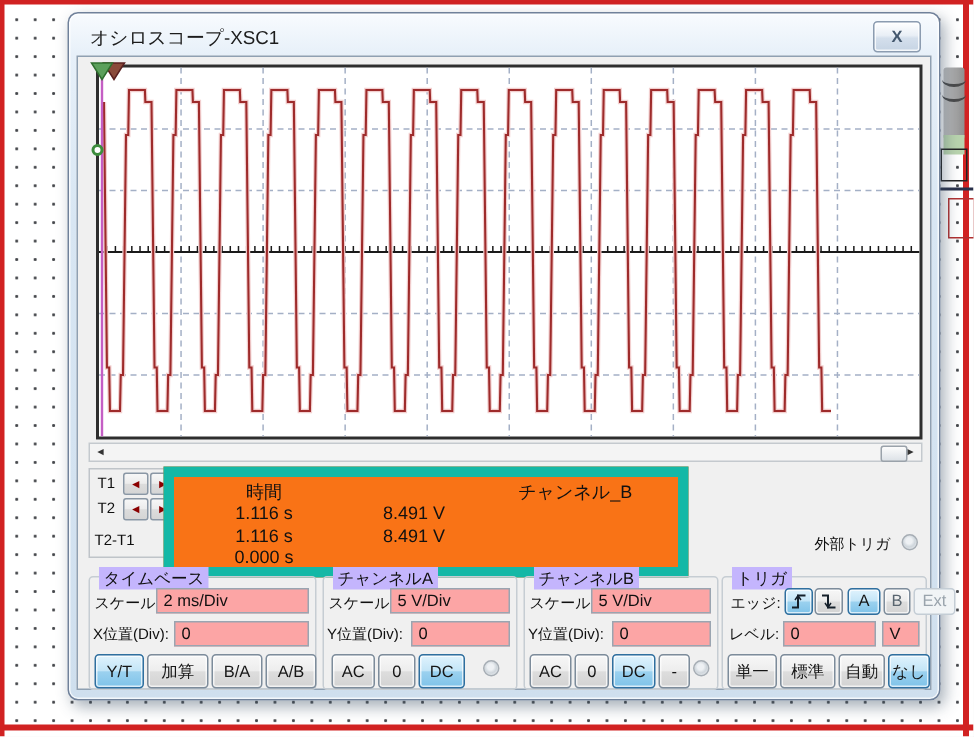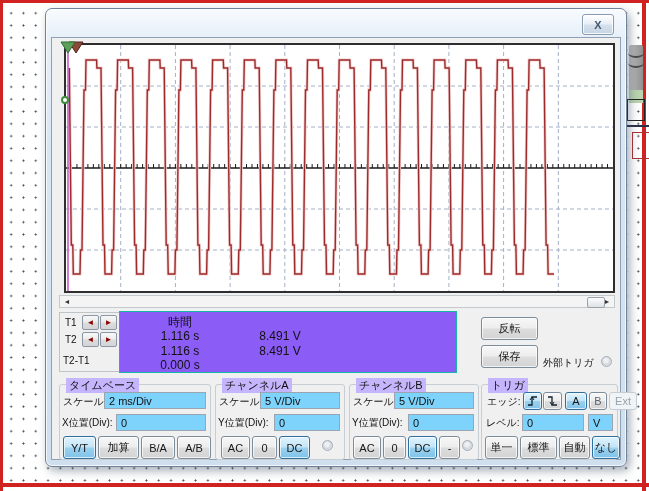--- a/index.html
+++ b/index.html
@@ -24,30 +24,30 @@
   
   .sbar{position:absolute;left:7px;top:257px;width:556px;height:13px;background:#f4f4f4;border:1px solid #c4c9ce;box-sizing:border-box}
   .sarrow{position:absolute;top:0;width:12px;height:11px;font-size:7px;color:#333;display:flex;align-items:center;justify-content:center}
   .sthumb{position:absolute;left:527px;top:1px;width:16px;height:9px;border:1px solid #9aa2aa;border-radius:2px;
        background:linear-gradient(#fcfcfc,#dde2e7)}
   
   .tpanel{position:absolute;left:7px;top:274px;width:64px;height:58px;border:1px solid #bfc4c9}
   .lbl{position:absolute;font-size:10px;color:#101010;white-space:nowrap}
   .tinybtn{position:absolute;width:15px;height:13px;border:1px solid #8a97a5;border-radius:2px;font-size:8px;color:#8b0000;
        background:linear-gradient(#f7f7f7,#ececec 48%,#dcdcdc 52%,#d5d5d5);display:flex;align-items:center;justify-content:center}
-  .rtable{position:absolute;left:67px;top:273px;width:336px;height:60px;background:#8b5cf6;border:1px solid #14b8a6}
+  .rtable{position:absolute;left:57px;top:273px;width:336px;height:60px;background:#f97316;border:7px solid #14b8a6}
   .cell{position:absolute;font-size:12px;color:#111;text-align:center;white-space:nowrap}
   .hdr{font-size:12px}
   
   .btn{position:absolute;height:21px;border:1px solid #7d8c9b;border-radius:3px;font-size:11px;color:#161616;
        background:linear-gradient(#f7f7f7,#ededed 48%,#dddddd 52%,#d3d3d3);
        box-shadow:inset 0 0 0 1px rgba(255,255,255,.7);display:flex;align-items:center;justify-content:center;white-space:nowrap}
   .btn.active{border-color:#2f6f9f;background:linear-gradient(#e0f3fd,#c3e5f7 48%,#9bd1ef 52%,#7fc3e9)}
   .btn.disabled{color:#9aa4ad;border-color:#c4cdd5;background:#f1f4f6;box-shadow:none}
-  .field{position:absolute;background:#7dd3fc;border:1px solid #9aa5b1;font-size:11px;color:#101010;
+  .field{position:absolute;background:#fca5a5;border:1px solid #9aa5b1;font-size:11px;color:#101010;
        display:flex;align-items:center;padding:0 4px;box-sizing:border-box;white-space:nowrap}
   .group{position:absolute;border:1px solid #c6cdd3;border-radius:3px;height:74px}
   .glabel{position:absolute;top:-7px;left:6px;background:#c4b5fd;padding:0 3px;font-size:11px;color:#101010;white-space:nowrap}
   .radio{position:absolute;width:11px;height:11px;border-radius:50%;border:1px solid #a6adb4;box-sizing:border-box;
        background:radial-gradient(circle at 45% 40%, #eef1f4 0 2px, #cfd6dc 4px, #f3f5f7)}
   .ring{position:absolute;width:8px;height:8px;border-radius:50%;border:2px solid #3c8c3c;background:#fff;box-sizing:border-box}
   
   .frag-gray{position:absolute;left:629px;top:45px;width:14px;height:48px;border-radius:2px;
        background:linear-gradient(90deg,#c2c2c2,#8f8f8f)}
   .frag-arc{position:absolute;left:628px;width:16px;height:8px;border-bottom:2px solid #4a4a4a;border-radius:50%}
@@ -69,20 +69,21 @@
 
   <div class="frag-gray"></div>
   <div class="frag-arc" style="top:48px"></div>
   <div class="frag-arc" style="top:58px"></div>
   <div class="frag-green"></div>
   <div class="frag-blk"></div>
   <div class="frag-blue"></div>
   <div class="frag-red"></div>
 
   <div class="win">
+    <div class="title">オシロスコープ-XSC1</div>
     <div class="closebtn">
       <span>X</span>
     </div>
 
     <div class="client">
 
       <div class="display">
         <svg id="scope-svg" width="547" height="246">
             <line x1="54.7" y1="0" x2="54.7" y2="246" stroke="#a4b0c6" stroke-width="1" stroke-dasharray="4,3"></line>
             <line x1="109.4" y1="0" x2="109.4" y2="246" stroke="#a4b0c6" stroke-width="1" stroke-dasharray="4,3"></line>
@@ -220,29 +221,28 @@
         <div class="tinybtn" style="left:22px;top:2px">◄</div>
         <div class="tinybtn" style="left:40px;top:2px">►</div>
         <span class="lbl" style="left:5px;top:21px">T2</span>
         <div class="tinybtn" style="left:22px;top:19px">◄</div>
         <div class="tinybtn" style="left:40px;top:19px">►</div>
         <span class="lbl" style="left:3px;top:42px">T2-T1</span>
       </div>
 
       <div class="rtable">
         <span class="cell hdr" style="left:15px;top:2px;width:90px">時間</span>
+        <span class="cell hdr" style="left:215px;top:2px;width:105px">チャンネル_B</span>
         <span class="cell" style="left:15px;top:17px;width:90px">1.116 s</span>
         <span class="cell" style="left:110px;top:17px;width:100px">8.491 V</span>
         <span class="cell" style="left:15px;top:32px;width:90px">1.116 s</span>
         <span class="cell" style="left:110px;top:32px;width:100px">8.491 V</span>
         <span class="cell" style="left:15px;top:46px;width:90px">0.000 s</span>
       </div>
 
-      <div class="btn" style="left:429px;top:279px;width:55px">反転</div>
-      <div class="btn" style="left:429px;top:307px;width:55px">保存</div>
       <span class="lbl" style="left:491px;top:318px">外部トリガ</span>
       <div class="radio" style="left:549px;top:318px"></div>
 
       <div class="group" style="left:7px;top:346px;width:150px">
         <span class="glabel">タイムベース</span>
       </div>
       <span class="lbl" style="left:11px;top:357px">スケール:</span>
       <div class="field" style="left:52px;top:354px;width:102px;height:17px">2 ms/Div</div>
       <span class="lbl" style="left:10px;top:378px">X位置(Div):</span>
       <div class="field" style="left:64px;top:376px;width:90px;height:17px">0</div>

